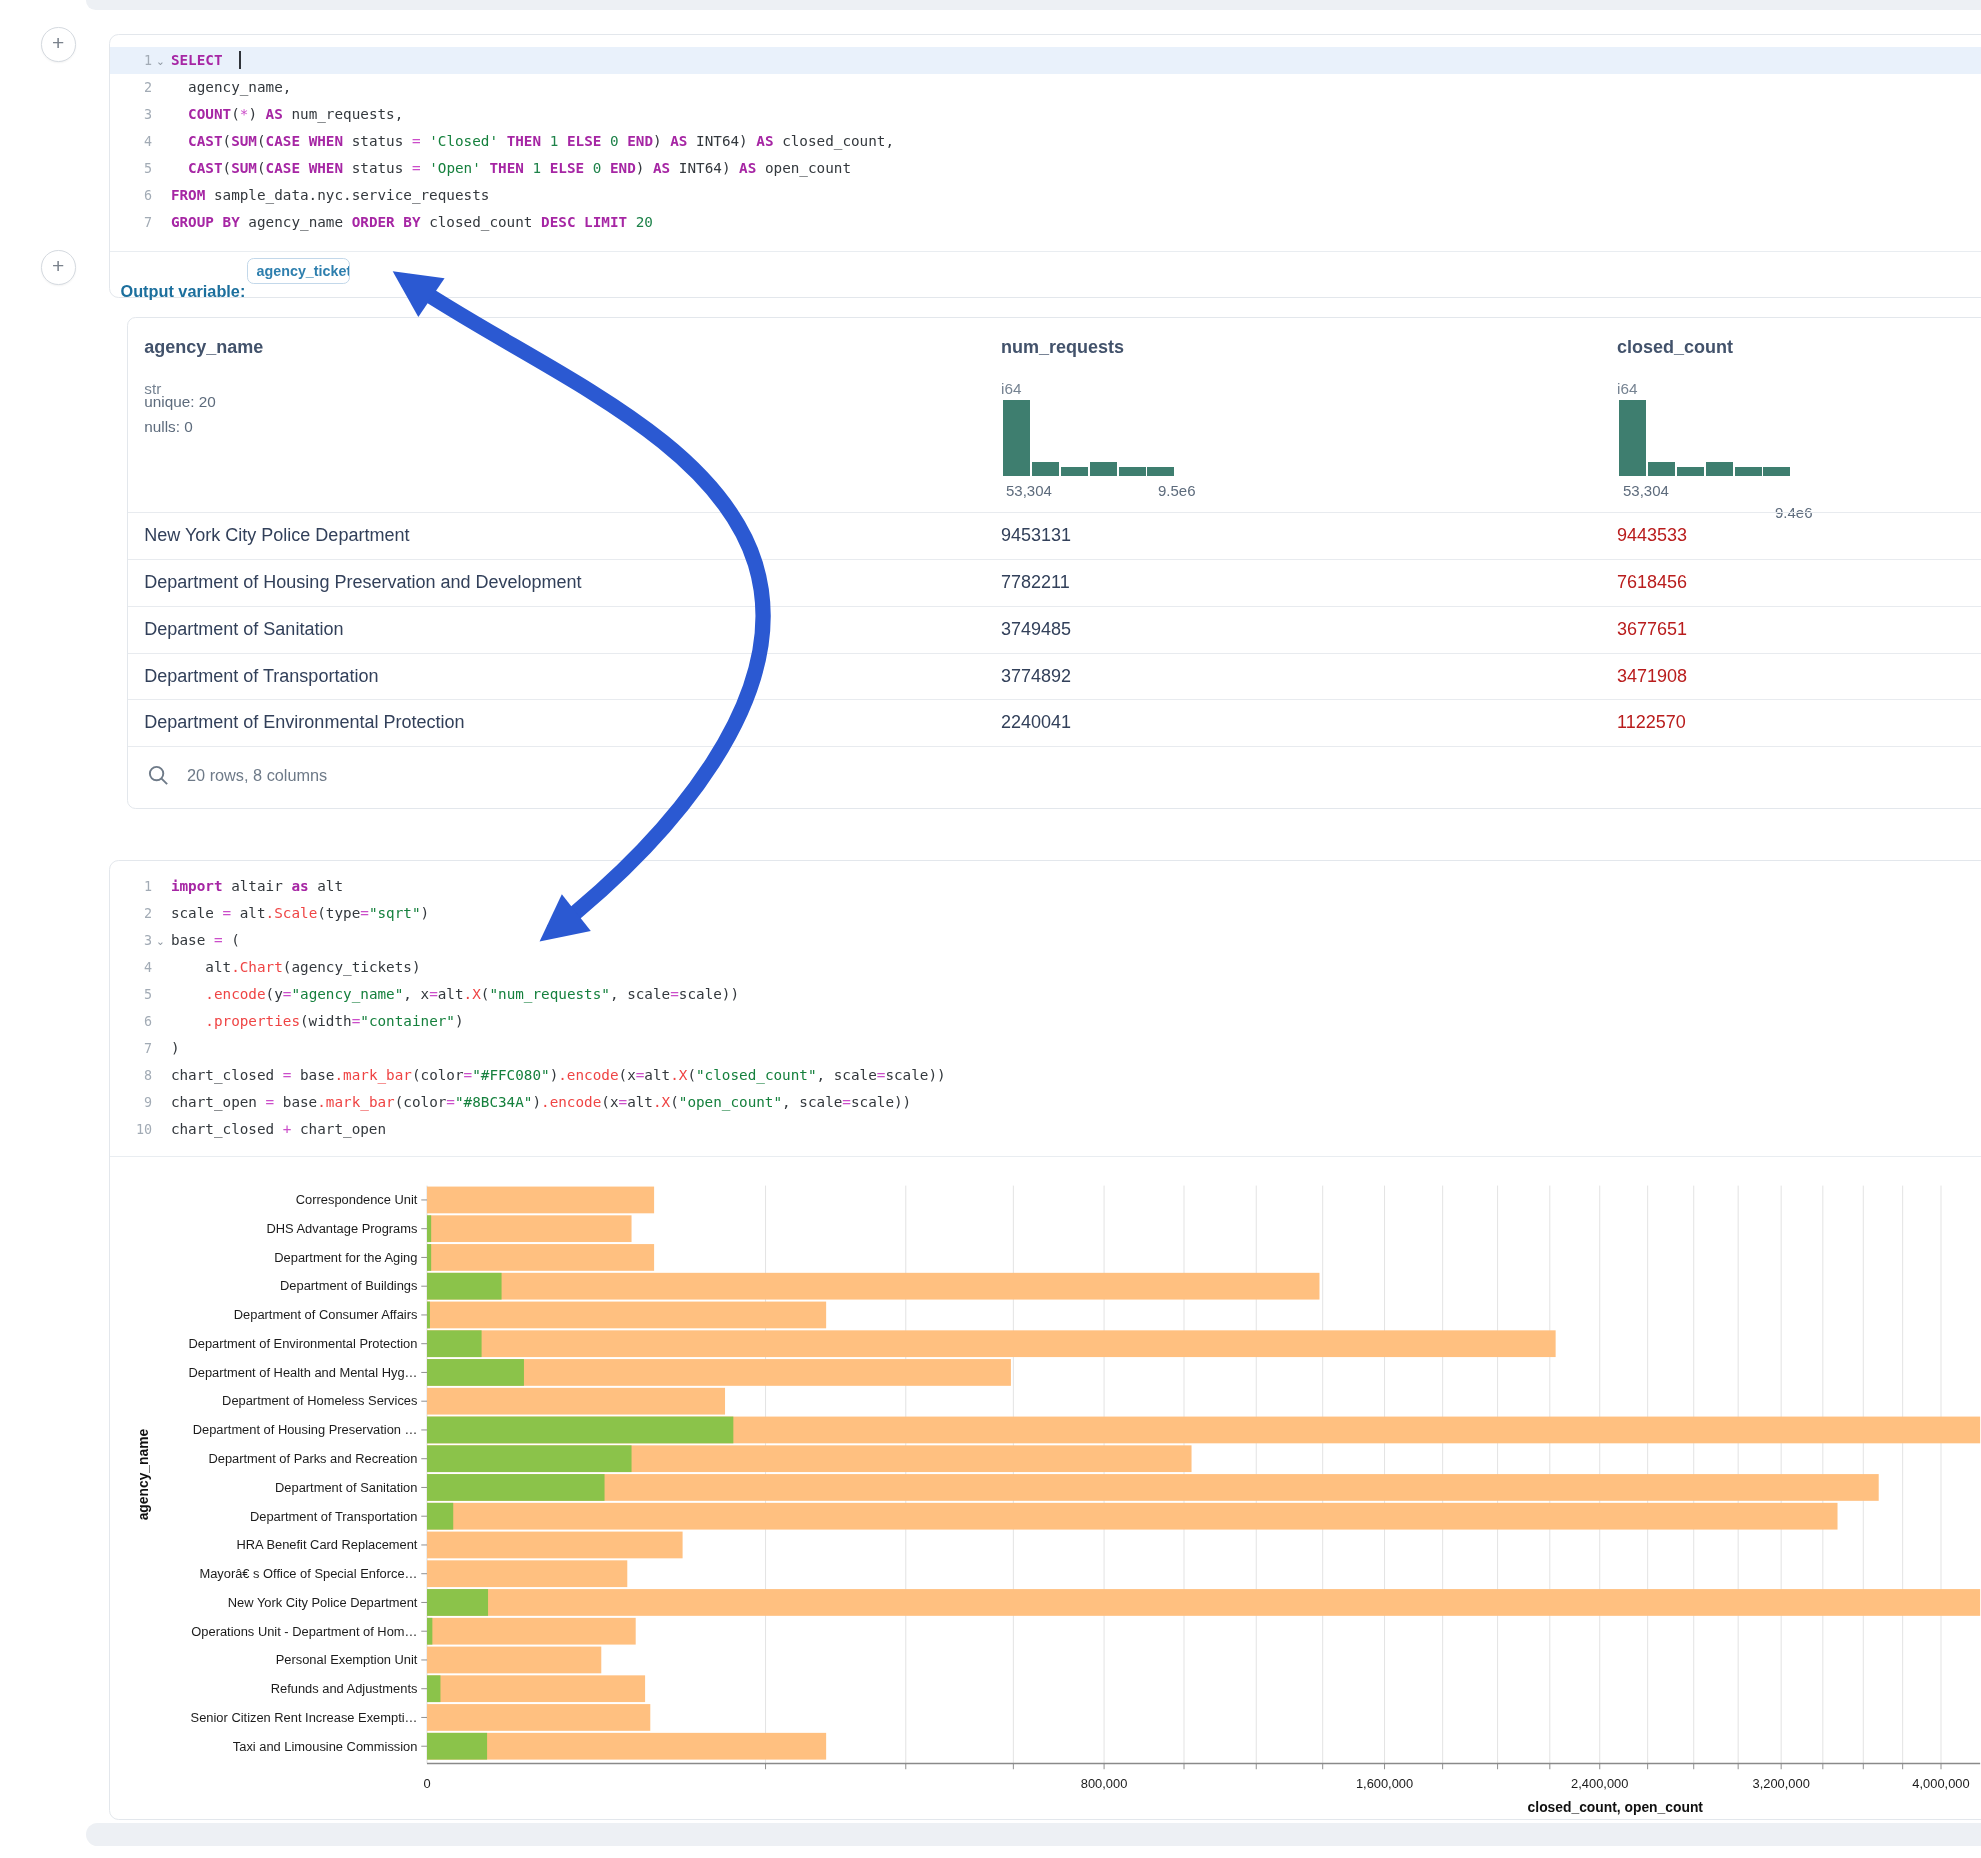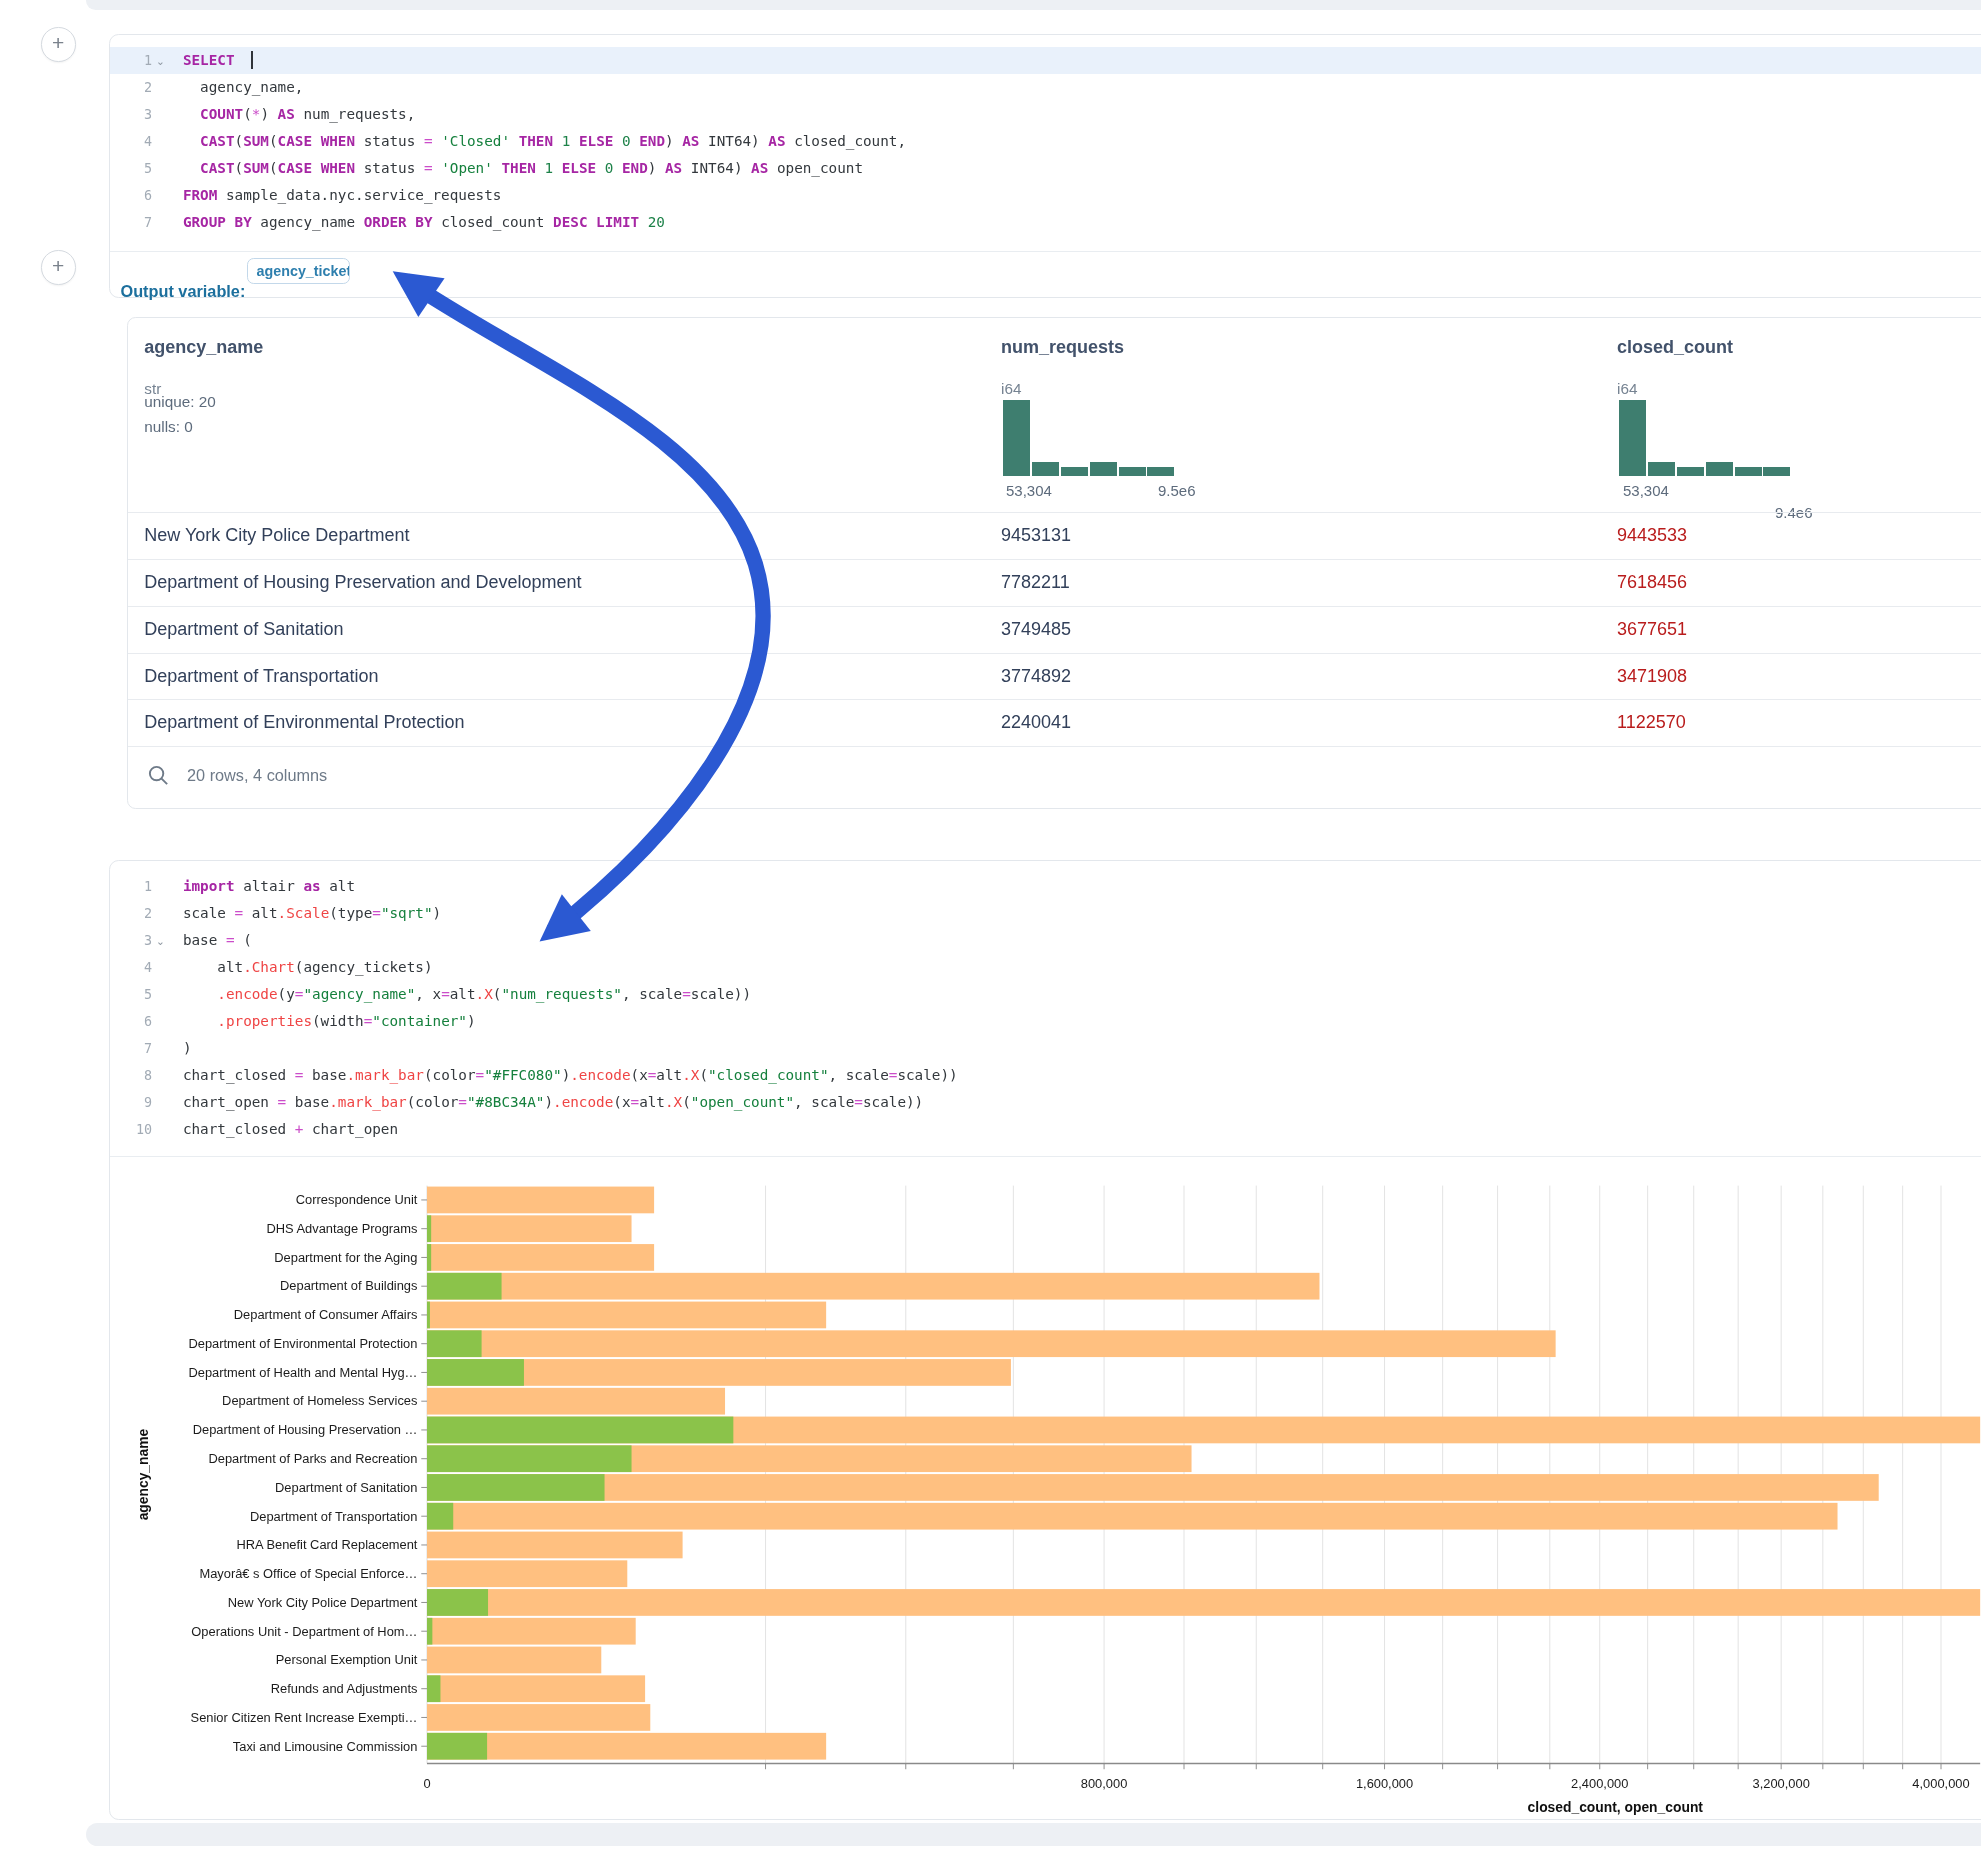--- a/index.html
+++ b/index.html
@@ -10,21 +10,21 @@
         background:#fff;color:#7a828c;font-size:21px;line-height:30px;text-align:center;
         box-shadow:0 1px 1.9px rgba(0,0,0,.05);cursor:pointer;}
   .card{position:absolute;background:#fff;border:1px solid #e3e7ec;border-radius:9.6px;}
   .divider{position:absolute;left:0;width:100%;height:1px;background:#e9edf1;}
   
   .code-area{position:absolute;left:0;right:0;}
   .cl{position:relative;height:27px;display:flex;align-items:center;}
   .cl.sel{background:#e9f1fb;}
   .ln{width:42px;text-align:right;font-family:"DejaVu Sans Mono",monospace;font-size:13.4px;color:#a2abb5;flex:0 0 42px;}
   .fold{width:17px;flex:0 0 17px;font-size:10.5px;color:#8d97a1;text-align:center;padding-top:2.9px;}
-  .ct{margin:12px;padding-left:1.9px;font-family:"DejaVu Sans Mono",monospace;font-size:14.3px;white-space:pre;color:#33383d;}
+  .ct{margin:0;padding-left:1.9px;font-family:"DejaVu Sans Mono",monospace;font-size:14.3px;white-space:pre;color:#33383d;}
   .tk-kw{color:#a626a4;font-weight:bold;}
   .tk-op{color:#cb4dc9;}
   .tk-str{color:#15803d;}
   .tk-num{color:#1d8249;}
   .tk-fn{color:#ef4444;}
   .tk-txt{color:#33383d;}
   .caret{display:inline-block;width:1.9px;height:18px;background:#30343a;vertical-align:-3.8px;margin-left:7.6px;}
   
   .outvar-label{position:absolute;font-size:16.3px;font-weight:bold;color:#1c6f9d;}
   .outvar-pill{position:absolute;border:1.4px solid #c3d8ea;border-radius:6.7px;background:#fff;
@@ -160,21 +160,21 @@
           <div class="c0">Department of Environmental Protection</div>
           <div class="c1">2240041</div>
           <div class="c2">1122570</div>
         </div>
       </div>
     <div class="tfooter" style="top:428px;">
       <svg width="23" height="23" viewBox="0 0 24 24">
         <circle cx="10" cy="10" r="7" fill="none" stroke="#6e7a88" stroke-width="2"></circle>
         <line x1="15.2" y1="15.2" x2="21" y2="21" stroke="#6e7a88" stroke-width="2"></line>
       </svg>
-      <div class="ftxt">20 rows, 4 columns</div>
+      <div class="ftxt">20 rows, 8 columns</div>
     </div>
   </div>
 
   <div class="card" style="left:109px;top:860px;width:1888px;height:958px;">
     <div class="code-area" id="py-code" style="top:11.5px;">
         <div class="cl">
           <span class="ln">1</span>
           <span class="fold"></span>
           <pre class="ct"><span class="tk-kw">import</span><span class="tk-txt"> altair </span><span class="tk-kw">as</span><span class="tk-txt"> alt</span></pre>
         </div>

